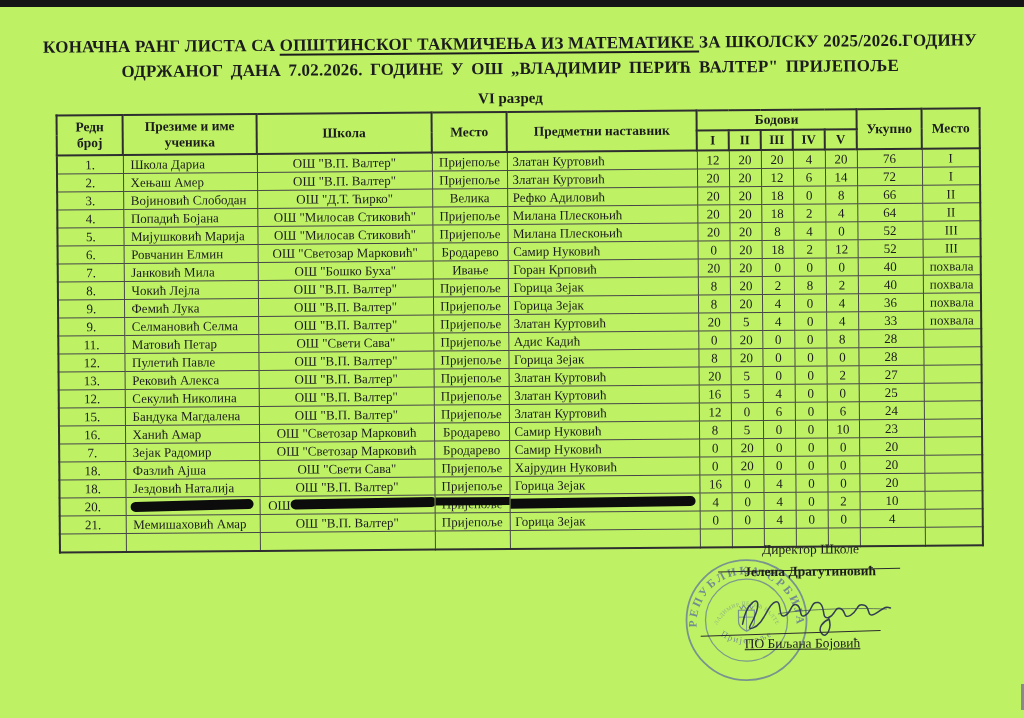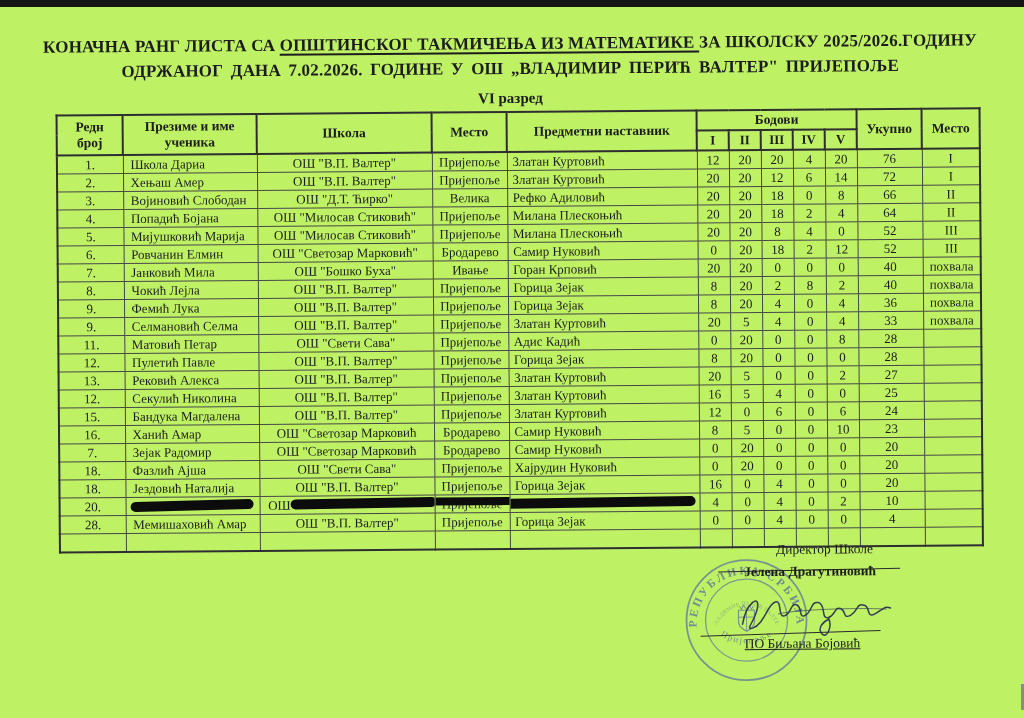--- a/index.html
+++ b/index.html
@@ -32,21 +32,21 @@
   tr.redacted td{position:relative;}
   tr.redacted .td-school{text-align:left;padding-left:8px !important;}
   tr.redacted .td-place{color:#2a2a2c;}
   tr.redacted .td-name::after{content:"";position:absolute;left:4px;right:6px;top:20%;height:58%;background:#0c0c0c;border-radius:7px;transform:rotate(-1deg);}
   tr.redacted .td-school::after{content:"";position:absolute;left:30px;right:-2px;top:14%;height:60%;background:#0c0c0c;border-radius:6px;transform:rotate(-0.6deg);}
   tr.redacted .td-place::after{content:"";position:absolute;left:-2px;right:-2px;top:10%;height:48%;background:#0c0c0c;}
   tr.redacted .td-teacher::after{content:"";position:absolute;left:-2px;right:4px;top:16%;height:60%;background:#0c0c0c;border-radius:0 8px 8px 0;transform:rotate(-0.4deg);}
 
   
   .footer{position:absolute;left:640px;top:538px;width:330px;height:160px;font-size:13.5px;}
-  .director-label{position:absolute;left:134px;top:6px;white-space:nowrap;text-align:right;}
+  .director-label{position:absolute;left:120px;top:6px;white-space:nowrap;text-align:right;}
   .sig-line{position:absolute;border-top:1.4px solid #2b2b2d;}
   .line1{left:76px;top:34px;width:182px;transform:rotate(-0.7deg);}
   .line2{left:58px;top:97px;width:180px;transform:rotate(-1.4deg);}
   .director-name{position:absolute;left:102px;top:28px;white-space:nowrap;font-weight:bold;}
   .po-name{position:absolute;left:102px;top:100px;white-space:nowrap;text-decoration:underline;}
   .signature-svg{position:absolute;left:92px;top:48px;}
   .stamp-svg{position:absolute;left:38px;top:18px;opacity:.82;}
 </style>
 </head>
 <body>
@@ -372,21 +372,21 @@
             <td class="td-teacher"></td>
             <td class="td-score">4</td>
             <td class="td-score">0</td>
             <td class="td-score">4</td>
             <td class="td-score">0</td>
             <td class="td-score">2</td>
             <td class="td-total">10</td>
             <td class="td-rank"></td>
           </tr>
           <tr>
-            <td class="td-num">28.</td>
+            <td class="td-num">21.</td>
             <td class="td-name">Мемишаховић Амар</td>
             <td class="td-school">ОШ "В.П. Валтер"</td>
             <td class="td-place">Пријепоље</td>
             <td class="td-teacher">Горица Зејак</td>
             <td class="td-score">0</td>
             <td class="td-score">0</td>
             <td class="td-score">4</td>
             <td class="td-score">0</td>
             <td class="td-score">0</td>
             <td class="td-total">4</td>

